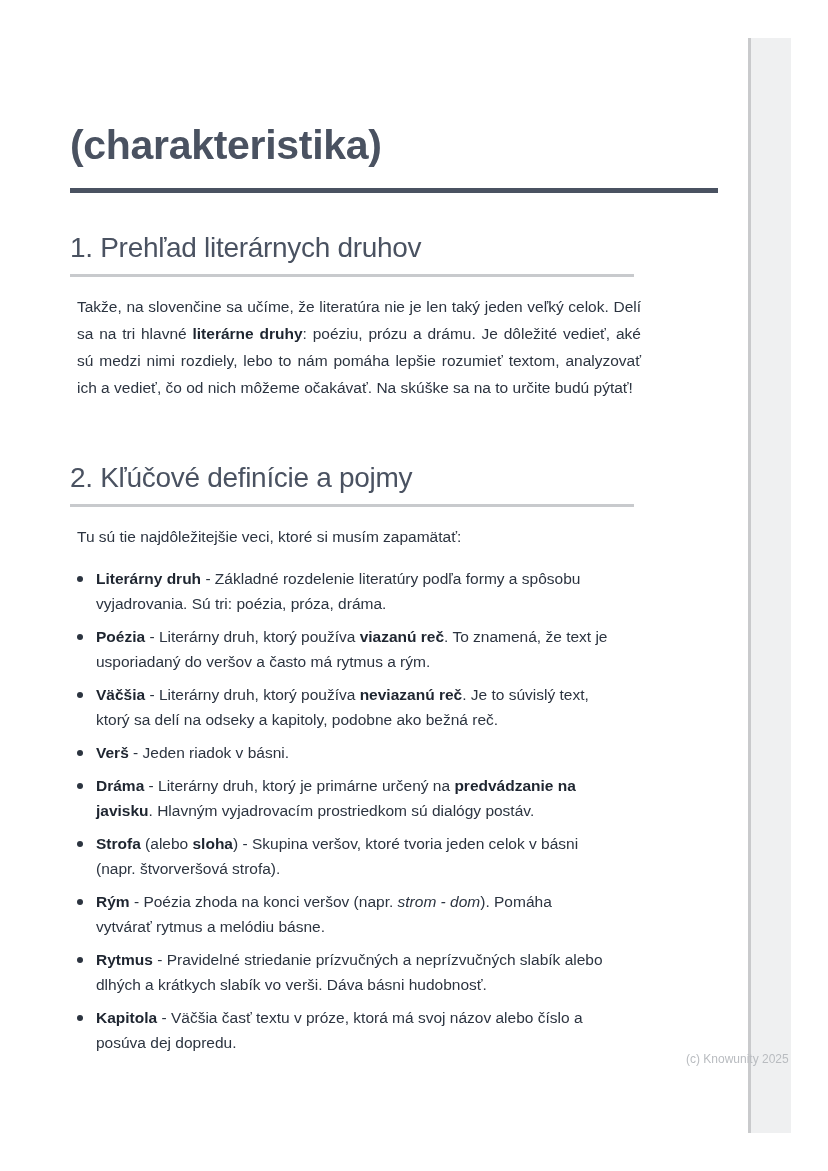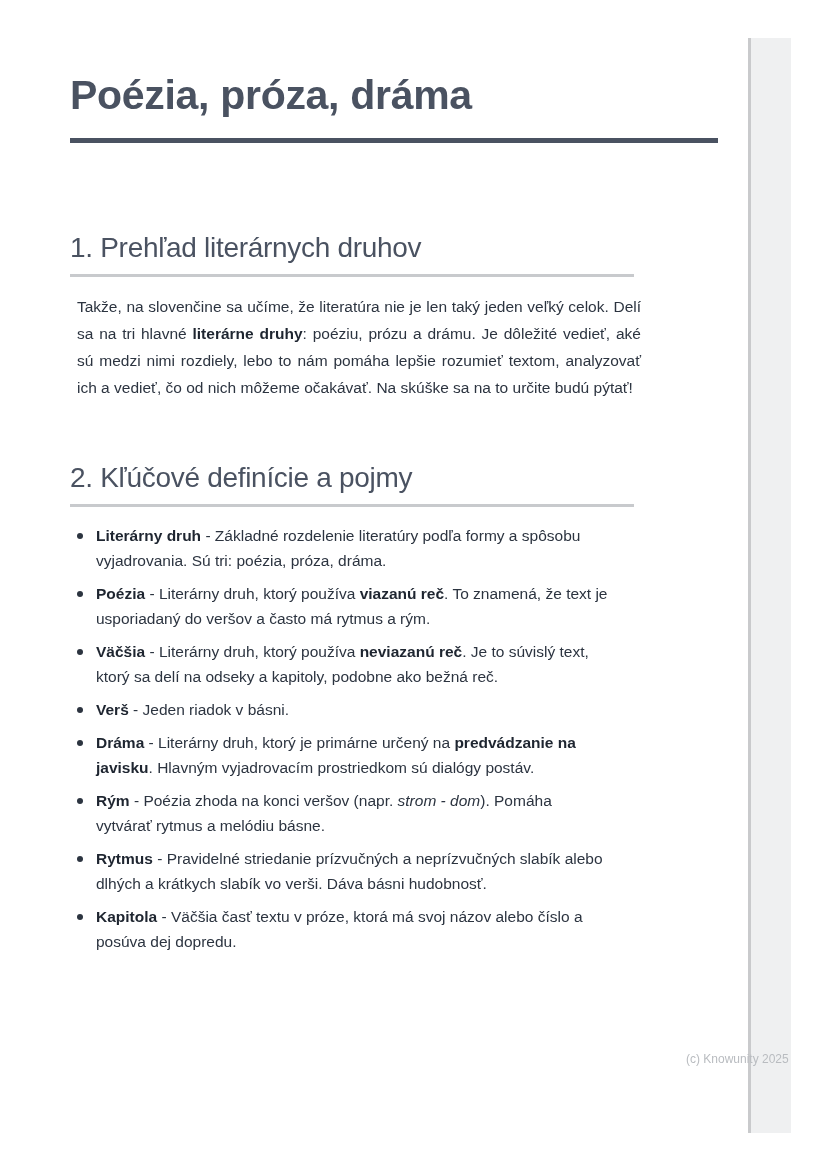--- a/index.html
+++ b/index.html
@@ -44,39 +44,42 @@
     position: absolute; left: 686px; top: 1052px; font-size: 12px; color: #b9bcc0;
   }
 </style>
 </head>
 <body>
 
 <div class="sidebar"></div>
 
 <div class="page">
   <h1>
-    <span>Poézia, próza, dráma</span><br>
+    <br>
+    <span>(charakteristika)</span>
   </h1>
   <div class="h1-rule"></div>
 
   <div class="s1">
     <h2>1. Prehľad literárnych druhov</h2>
     <div class="h2-rule"></div>
     <p class="body"><span>Takže, na slovenčine sa učíme, že literatúra nie je len taký jeden veľký celok. Delí sa na tri hlavné </span><b>literárne druhy</b><span>: poéziu, prózu a drámu. Je dôležité vedieť, aké sú medzi nimi rozdiely, lebo to nám pomáha lepšie rozumieť textom, analyzovať ich a vedieť, čo od nich môžeme očakávať. Na skúške sa na to určite budú pýtať!</span></p>
   </div>
 
   <div class="s2">
     <h2>2. Kľúčové definície a pojmy</h2>
     <div class="h2-rule"></div>
+    <p class="body">Tu sú tie najdôležitejšie veci, ktoré si musím zapamätať:</p>
     <ul>
       <li><b>Literárny druh</b><span> - Základné rozdelenie literatúry podľa formy a spôsobu vyjadrovania. Sú tri: poézia, próza, dráma.</span></li>
       <li><b>Poézia</b><span> - Literárny druh, ktorý používa </span><b>viazanú reč</b><span>. To znamená, že text je usporiadaný do veršov a často má rytmus a rým.</span></li>
       <li><b>Väčšia</b><span> - Literárny druh, ktorý používa </span><b>neviazanú reč</b><span>. Je to súvislý text, ktorý sa delí na odseky a kapitoly, podobne ako bežná reč.</span></li>
       <li><b>Verš</b><span> - Jeden riadok v básni.</span></li>
       <li><b>Dráma</b><span> - Literárny druh, ktorý je primárne určený na </span><b>predvádzanie na javisku</b><span>. Hlavným vyjadrovacím prostriedkom sú dialógy postáv.</span></li>
+      <li><b>Strofa</b><span> (alebo </span><b>sloha</b><span>) - Skupina veršov, ktoré tvoria jeden celok v básni (napr. štvorveršová strofa).</span></li>
       <li><b>Rým</b><span> - Poézia zhoda na konci veršov (napr. </span><i>strom - dom</i><span>). Pomáha vytvárať rytmus a melódiu básne.</span></li>
       <li><b>Rytmus</b><span> - Pravidelné striedanie prízvučných a neprízvučných slabík alebo dlhých a krátkych slabík vo verši. Dáva básni hudobnosť.</span></li>
       <li><b>Kapitola</b><span> - Väčšia časť textu v próze, ktorá má svoj názov alebo číslo a posúva dej dopredu.</span></li>
     </ul>
   </div>
 </div>
 
 <div class="footer">(c) Knowunity 2025</div>
 
 </body></html>

